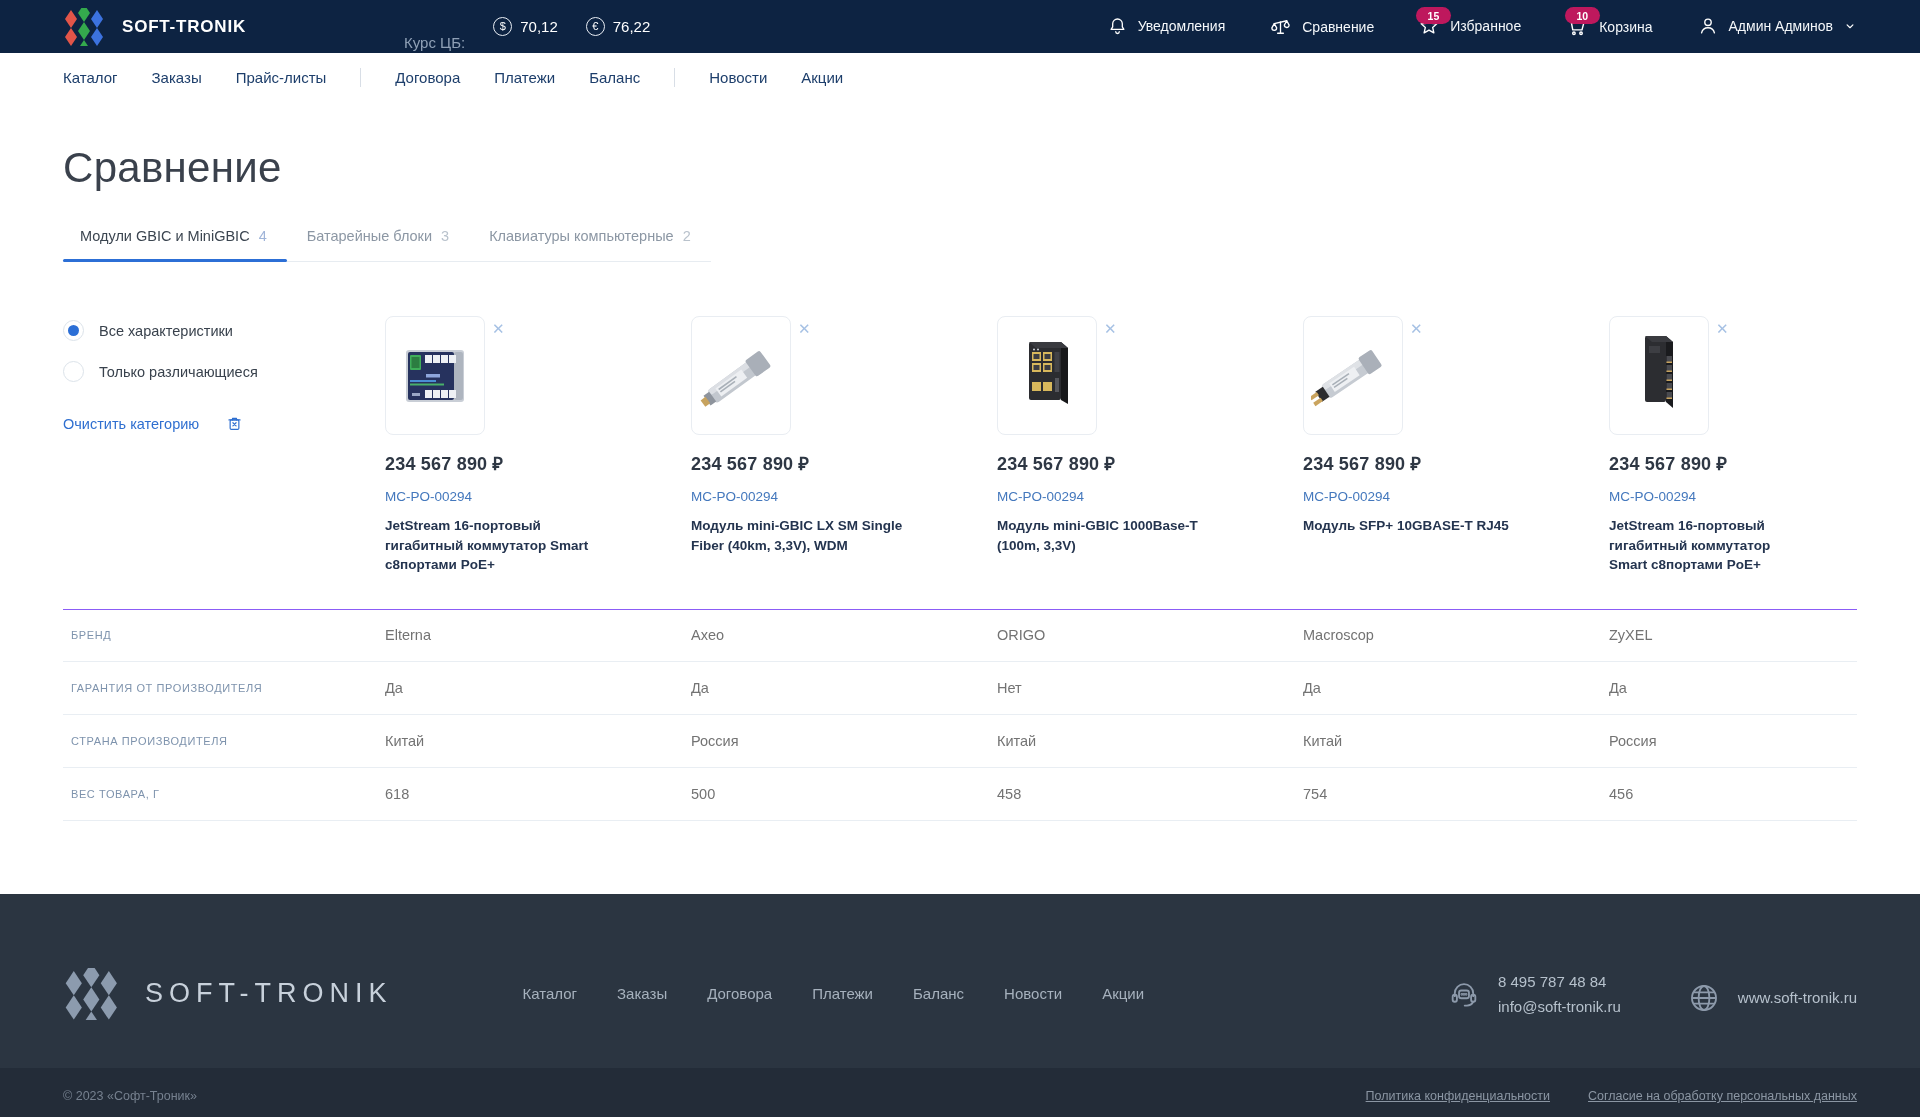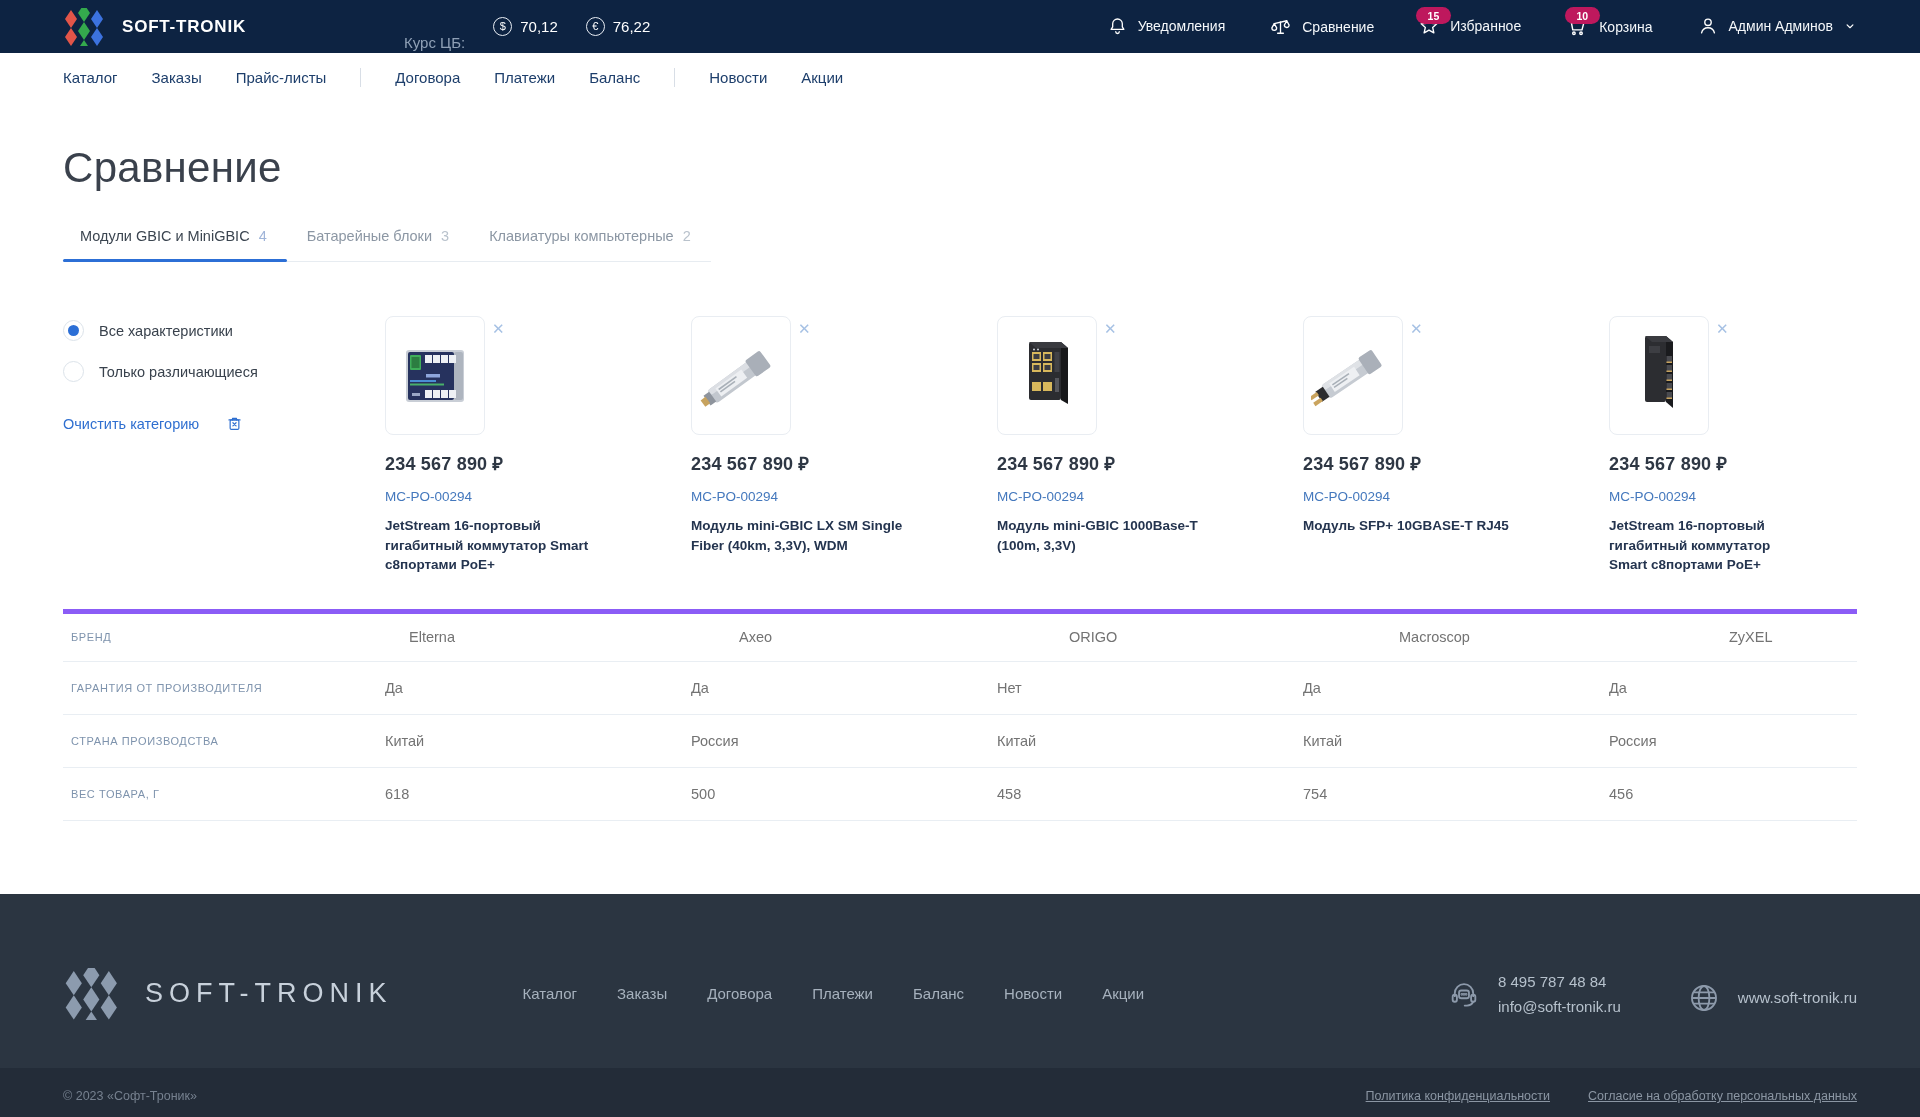--- a/index.html
+++ b/index.html
@@ -57,21 +57,21 @@
   .imgbox { width:100px; height:119px; border:1px solid #e9edf2; border-radius:8px; background:#fff;
             display:flex; align-items:center; justify-content:center; overflow:hidden; }
   .close-x { color:#a6c1e4; font-size:15px; line-height:1; margin-top:5px; cursor:pointer; }
   .price { margin-top:16px; font-size:18px; font-weight:bold; color:#2e3744; letter-spacing:.2px; }
   .sku { margin-top:14px; font-size:13.5px; color:#4478bd; cursor:pointer; width:fit-content; }
   .pname { margin-top:12px; font-size:13.5px; font-weight:bold; color:#24344f; line-height:1.45; max-width:232px; }
 
   .spec-table { margin-top:34px; }
   .spec-row { display:grid; grid-template-columns:322px 306px 306px 306px 306px 1fr;
               align-items:center; min-height:53px; border-bottom:1px solid #e9eef3; }
-  .spec-row:first-child { border-top:5px solid #8b5cf6;gap:24px; }
+  .spec-row:first-child { border-top:1px solid #8b5cf6; }
   .spec-label { font-size:11px; letter-spacing:.6px; color:#7e93ad; padding-left:8px; }
   .spec-val { font-size:14.5px; color:#737373; }
 
   
   footer { margin-top:73px; background:#2b3541; }
   .fmain { display:flex; align-items:center; padding:74px 0 48px; }
   .flogo { display:flex; align-items:center; gap:20px; }
   .fbrand { font-size:27px; letter-spacing:6px; color:#c8d1db; }
   .fnav { display:flex; gap:40px; margin-left:130px; font-size:15px; color:#a6b1bd; }
   .fnav span { cursor:pointer; }
@@ -385,21 +385,21 @@
     </div>
     <div class="spec-row">
       <div class="spec-label">ГАРАНТИЯ ОТ ПРОИЗВОДИТЕЛЯ</div>
       <div class="spec-val">Да</div>
       <div class="spec-val">Да</div>
       <div class="spec-val">Нет</div>
       <div class="spec-val">Да</div>
       <div class="spec-val">Да</div>
     </div>
     <div class="spec-row">
-      <div class="spec-label">СТРАНА ПРОИЗВОДСТВА</div>
+      <div class="spec-label">СТРАНА ПРОИЗВОДИТЕЛЯ</div>
       <div class="spec-val">Китай</div>
       <div class="spec-val">Россия</div>
       <div class="spec-val">Китай</div>
       <div class="spec-val">Китай</div>
       <div class="spec-val">Россия</div>
     </div>
     <div class="spec-row">
       <div class="spec-label">ВЕС ТОВАРА, Г</div>
       <div class="spec-val">618</div>
       <div class="spec-val">500</div>

